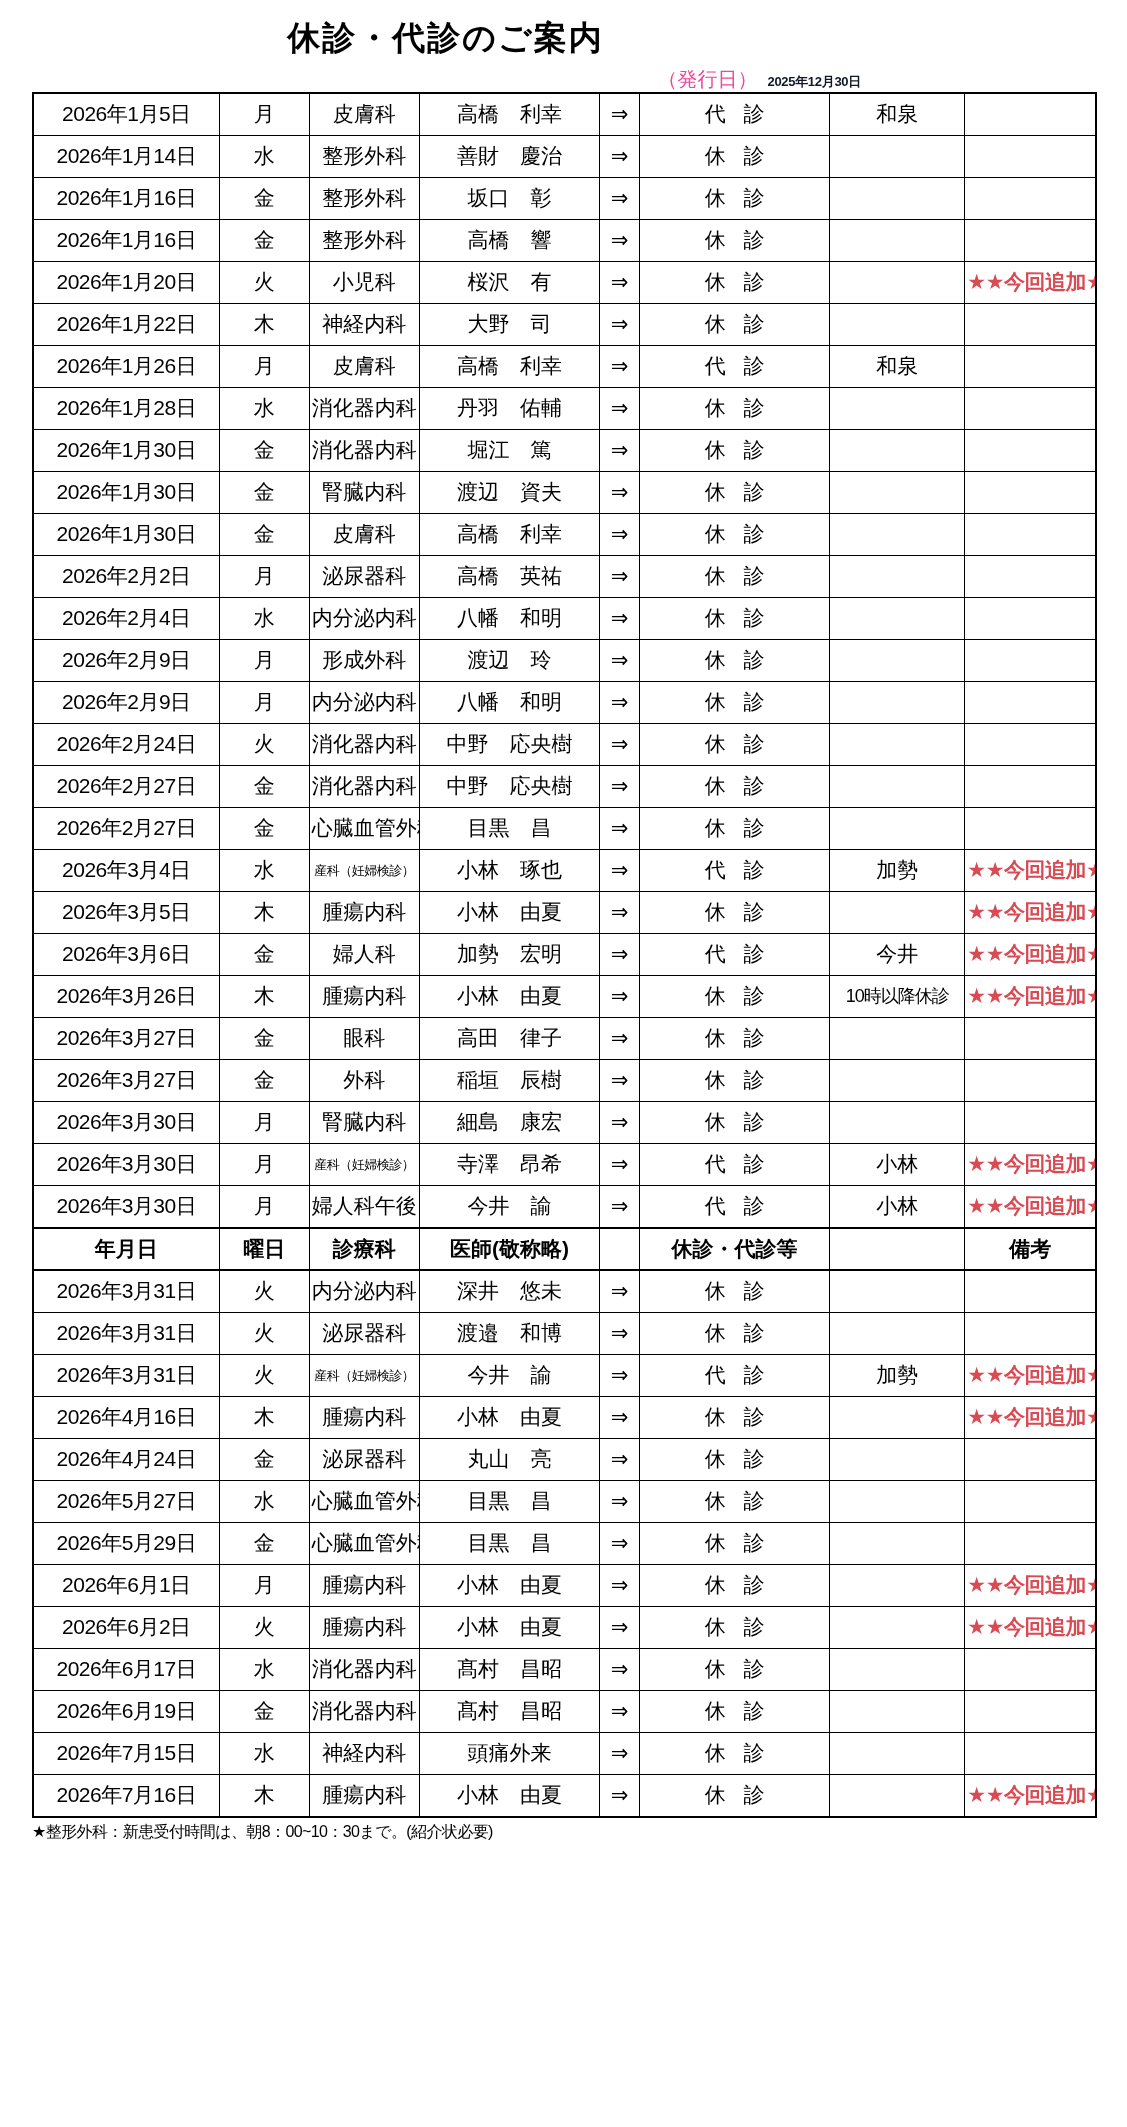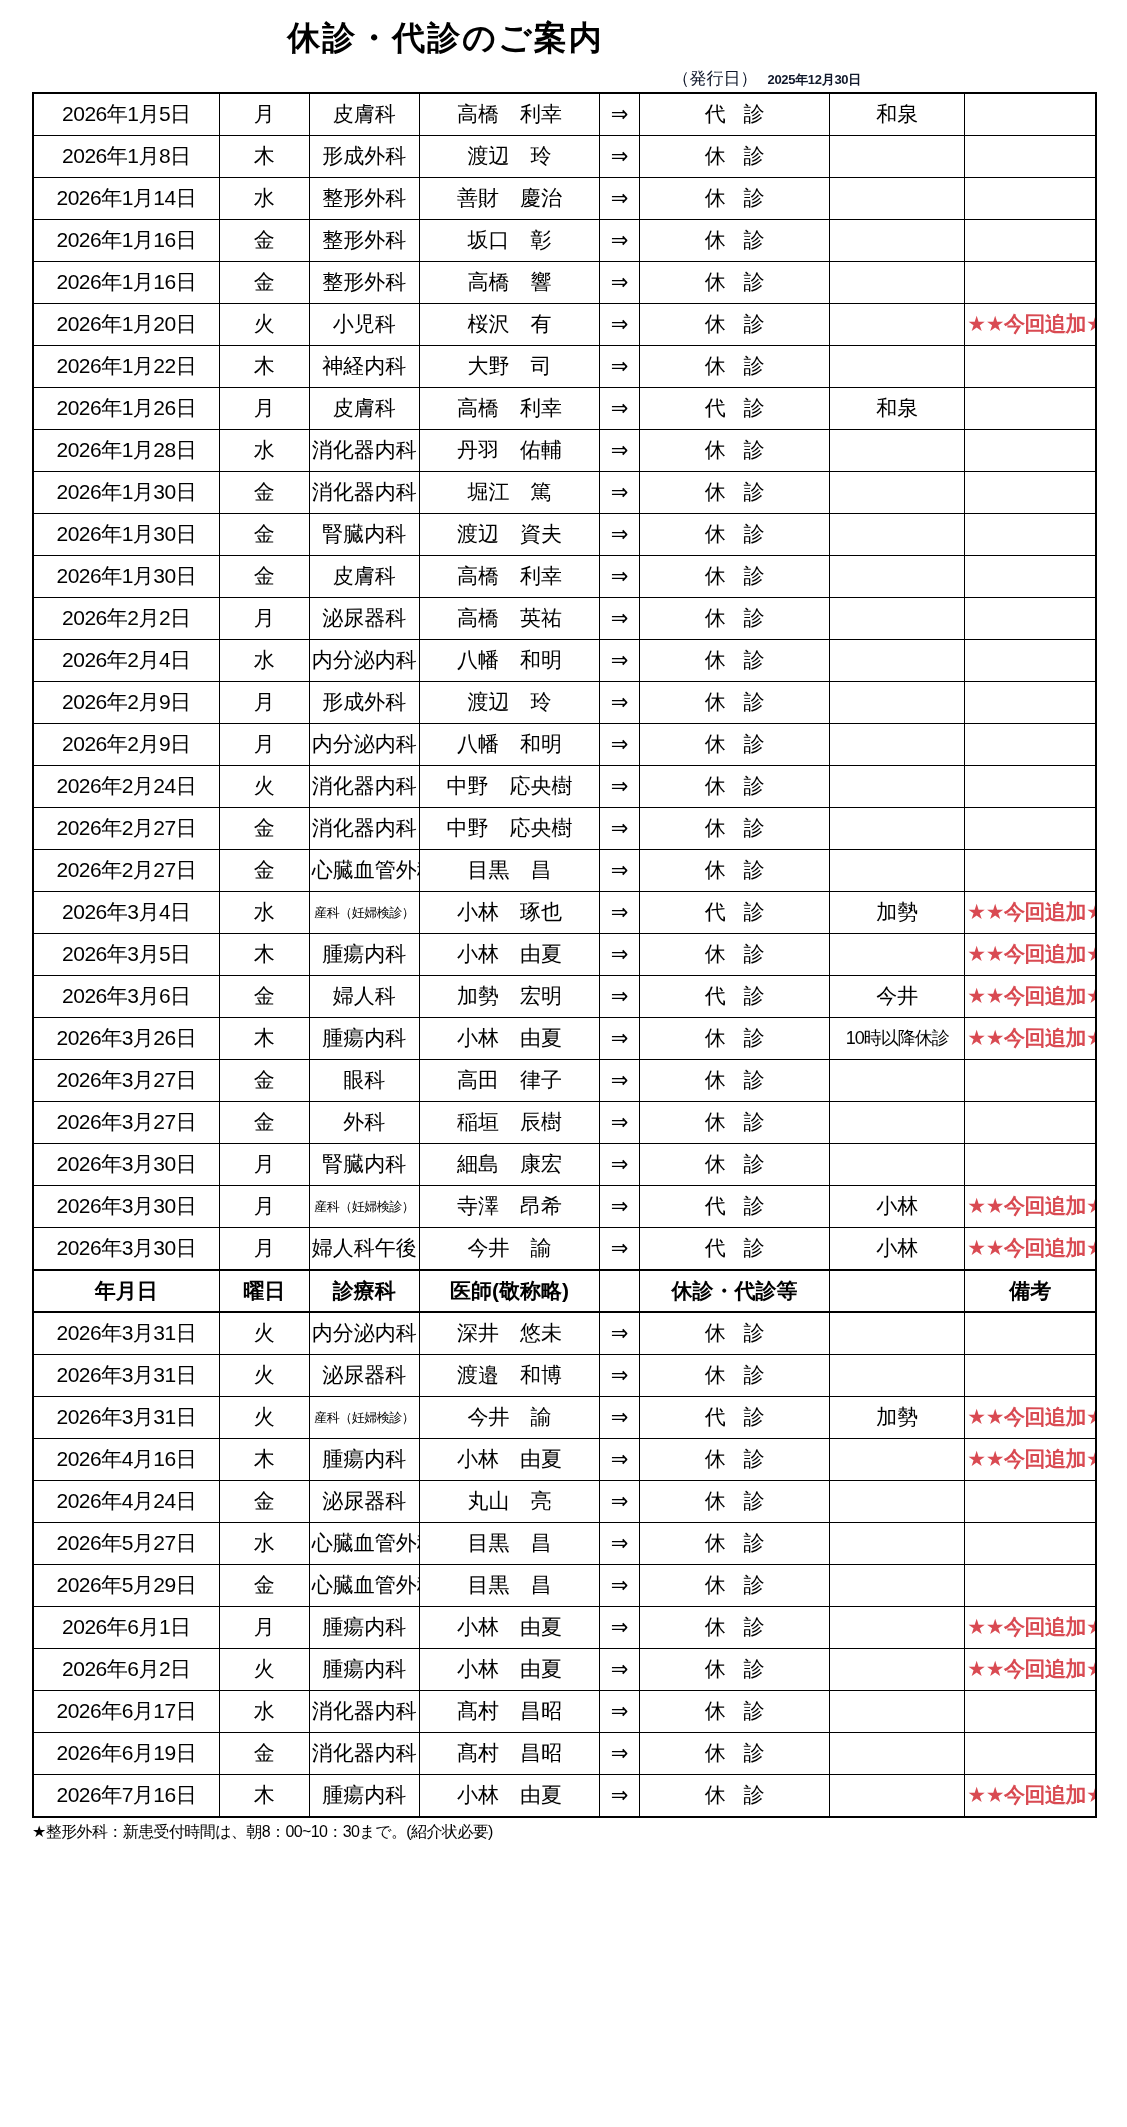--- a/index.html
+++ b/index.html
@@ -38,22 +38,22 @@
   
   .issue-line{
     height:26px;
     text-align:right;
     padding-right:30px;
     box-sizing:border-box;
     white-space:nowrap;
     line-height:26px;
   }
   .issue-label{
-    font-size:17px;
-    color:#0f172a;
+    font-size:20px;
+    color:#ec4899;
     letter-spacing:0px;
     margin-top:32px;
   }
   .issue-date{
     font-size:13px;
     font-weight:bold;
     margin-left:10px;
     letter-spacing:-0.3px;
   }
 
@@ -156,30 +156,20 @@
             <td class="date">2026年1月5日</td>
             <td class="dow">月</td>
             <td class="dept">皮膚科</td>
             <td class="doc">高橋　利幸</td>
             <td class="arrow">⇒</td>
             <td class="kind">代 診</td>
             <td class="sub">和泉</td>
             <td class="note"></td>
           </tr>
           <tr>
-            <td class="date">2026年1月8日</td>
-            <td class="dow">木</td>
-            <td class="dept">形成外科</td>
-            <td class="doc">渡辺　玲</td>
-            <td class="arrow">⇒</td>
-            <td class="kind">休 診</td>
-            <td class="sub"></td>
-            <td class="note"></td>
-          </tr>
-          <tr>
             <td class="date">2026年1月14日</td>
             <td class="dow">水</td>
             <td class="dept">整形外科</td>
             <td class="doc">善財　慶治</td>
             <td class="arrow">⇒</td>
             <td class="kind">休 診</td>
             <td class="sub"></td>
             <td class="note"></td>
           </tr>
           <tr>
@@ -546,20 +536,30 @@
             <td class="date">2026年6月19日</td>
             <td class="dow">金</td>
             <td class="dept">消化器内科</td>
             <td class="doc">髙村　昌昭</td>
             <td class="arrow">⇒</td>
             <td class="kind">休 診</td>
             <td class="sub"></td>
             <td class="note"></td>
           </tr>
           <tr>
+            <td class="date">2026年7月15日</td>
+            <td class="dow">水</td>
+            <td class="dept">神経内科</td>
+            <td class="doc">頭痛外来</td>
+            <td class="arrow">⇒</td>
+            <td class="kind">休 診</td>
+            <td class="sub"></td>
+            <td class="note"></td>
+          </tr>
+          <tr>
             <td class="date">2026年7月16日</td>
             <td class="dow">木</td>
             <td class="dept">腫瘍内科</td>
             <td class="doc">小林　由夏</td>
             <td class="arrow">⇒</td>
             <td class="kind">休 診</td>
             <td class="sub"></td>
             <td class="note" style="color: rgb(217, 74, 82);">★★今回追加★★</td>
           </tr>
         </tbody>

